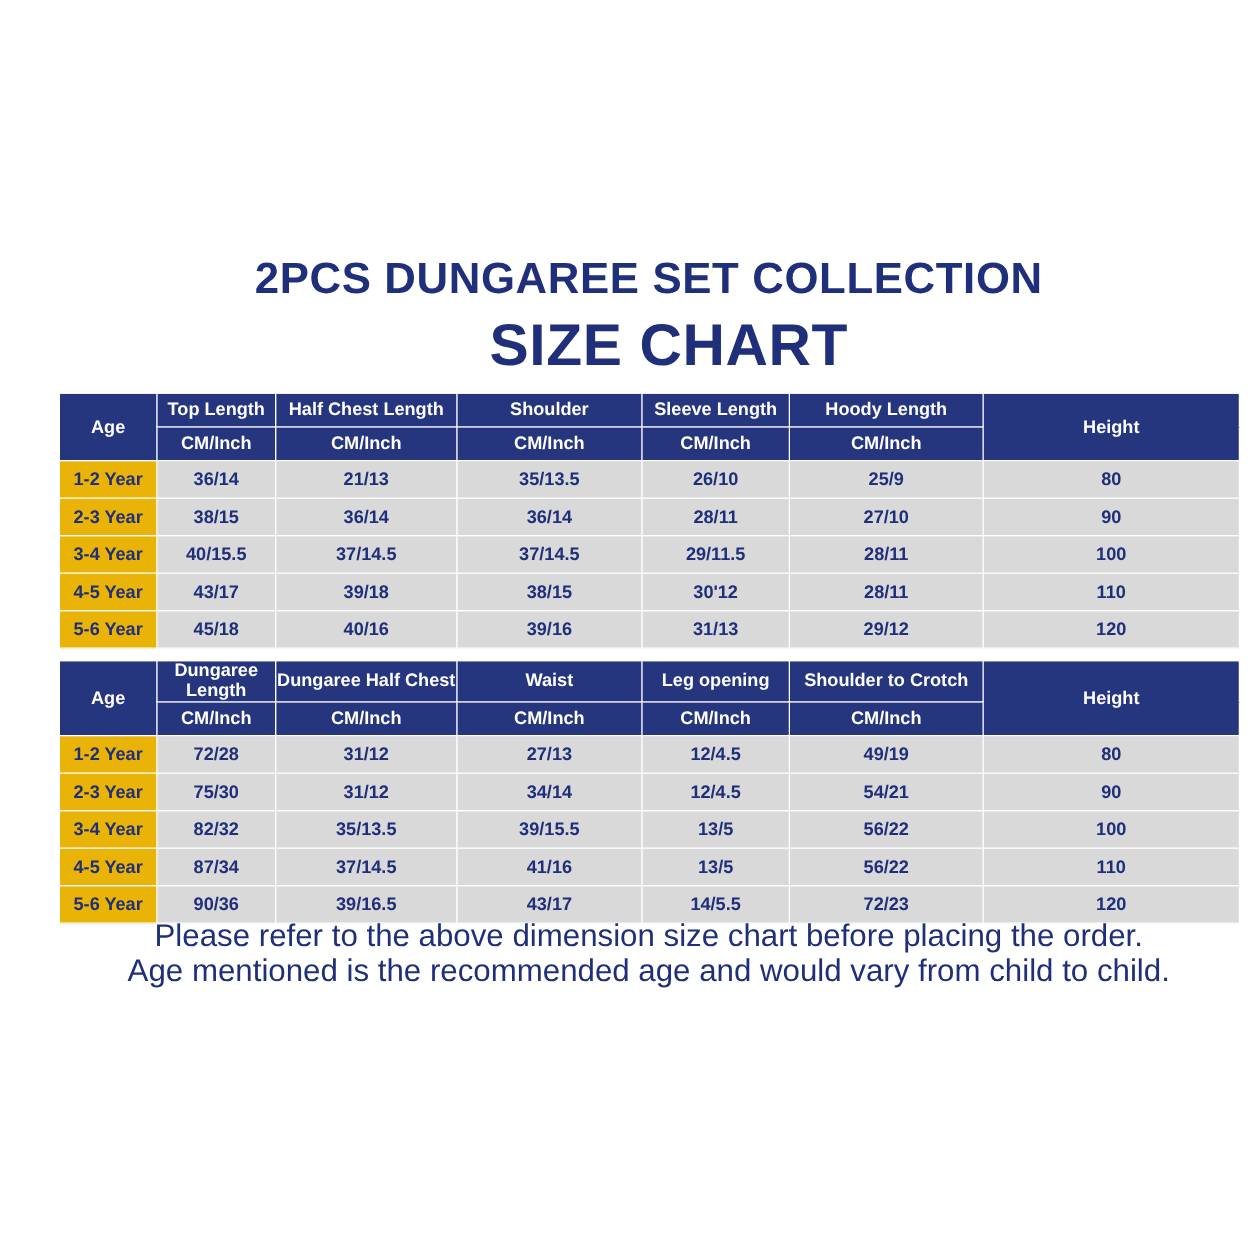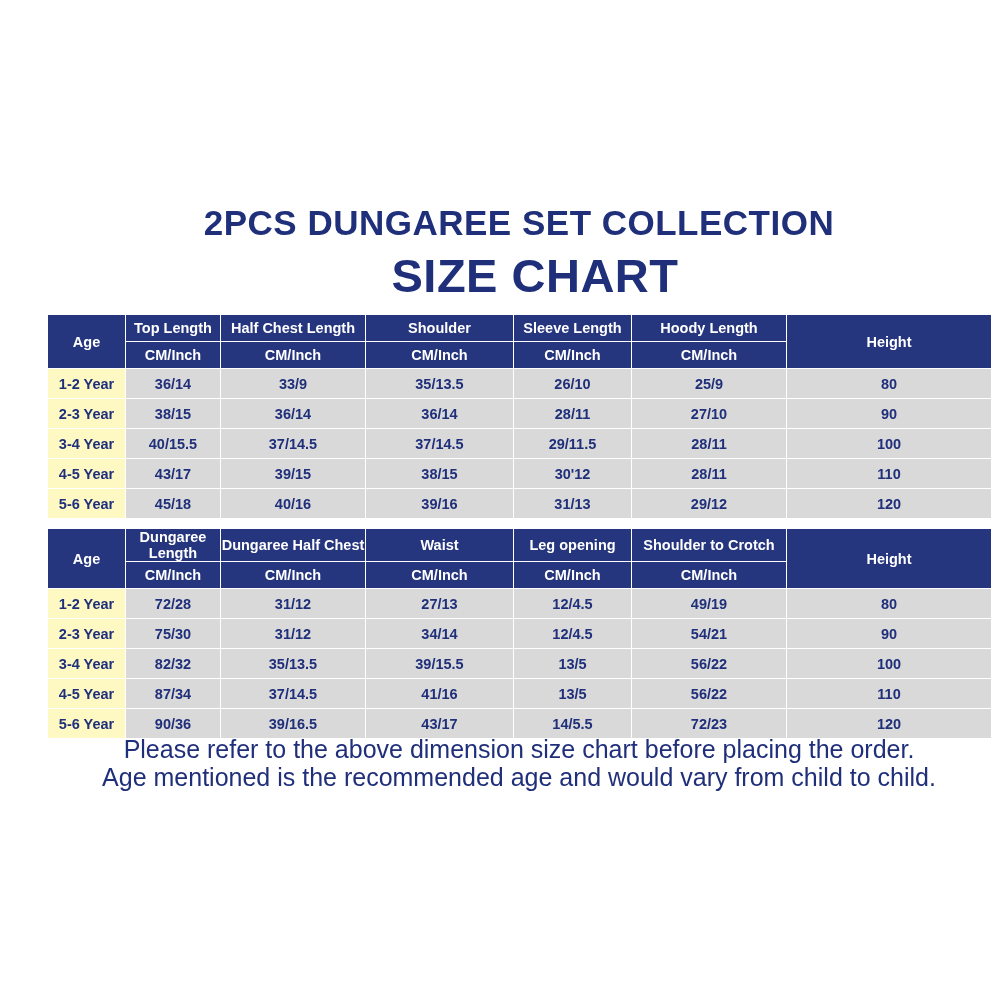--- a/index.html
+++ b/index.html
@@ -71,21 +71,21 @@
     height: 52px;
   }
   table.size-table td {
     background: #d9d9d9;
     color: #1f2f7a;
     font-weight: bold;
     height: 29px;
     font-size: 14.5px;
   }
   table.size-table td.age-cell {
-    background: #fef9c3;
+    background: #eab308;
   }
   .note {
     position: absolute;
     left: 0;
     right: 0;
     top: 735px;
     text-align: center;
     color: #1f2f7a;
     font-size: 25px;
     line-height: 28px;
@@ -127,21 +127,21 @@
         <th>CM/Inch</th>
         <th>CM/Inch</th>
         <th>CM/Inch</th>
         <th>CM/Inch</th>
       </tr>
     </thead>
     <tbody>
       <tr>
         <td class="age-cell">1-2 Year</td>
         <td>36/14</td>
-        <td>33/9</td>
+        <td>21/13</td>
         <td>35/13.5</td>
         <td>26/10</td>
         <td>25/9</td>
         <td>80</td>
       </tr>
       <tr>
         <td class="age-cell">2-3 Year</td>
         <td>38/15</td>
         <td>36/14</td>
         <td>36/14</td>
@@ -154,21 +154,21 @@
         <td>40/15.5</td>
         <td>37/14.5</td>
         <td>37/14.5</td>
         <td>29/11.5</td>
         <td>28/11</td>
         <td>100</td>
       </tr>
       <tr>
         <td class="age-cell">4-5 Year</td>
         <td>43/17</td>
-        <td>39/15</td>
+        <td>39/18</td>
         <td>38/15</td>
         <td>30'12</td>
         <td>28/11</td>
         <td>110</td>
       </tr>
       <tr>
         <td class="age-cell">5-6 Year</td>
         <td>45/18</td>
         <td>40/16</td>
         <td>39/16</td>

